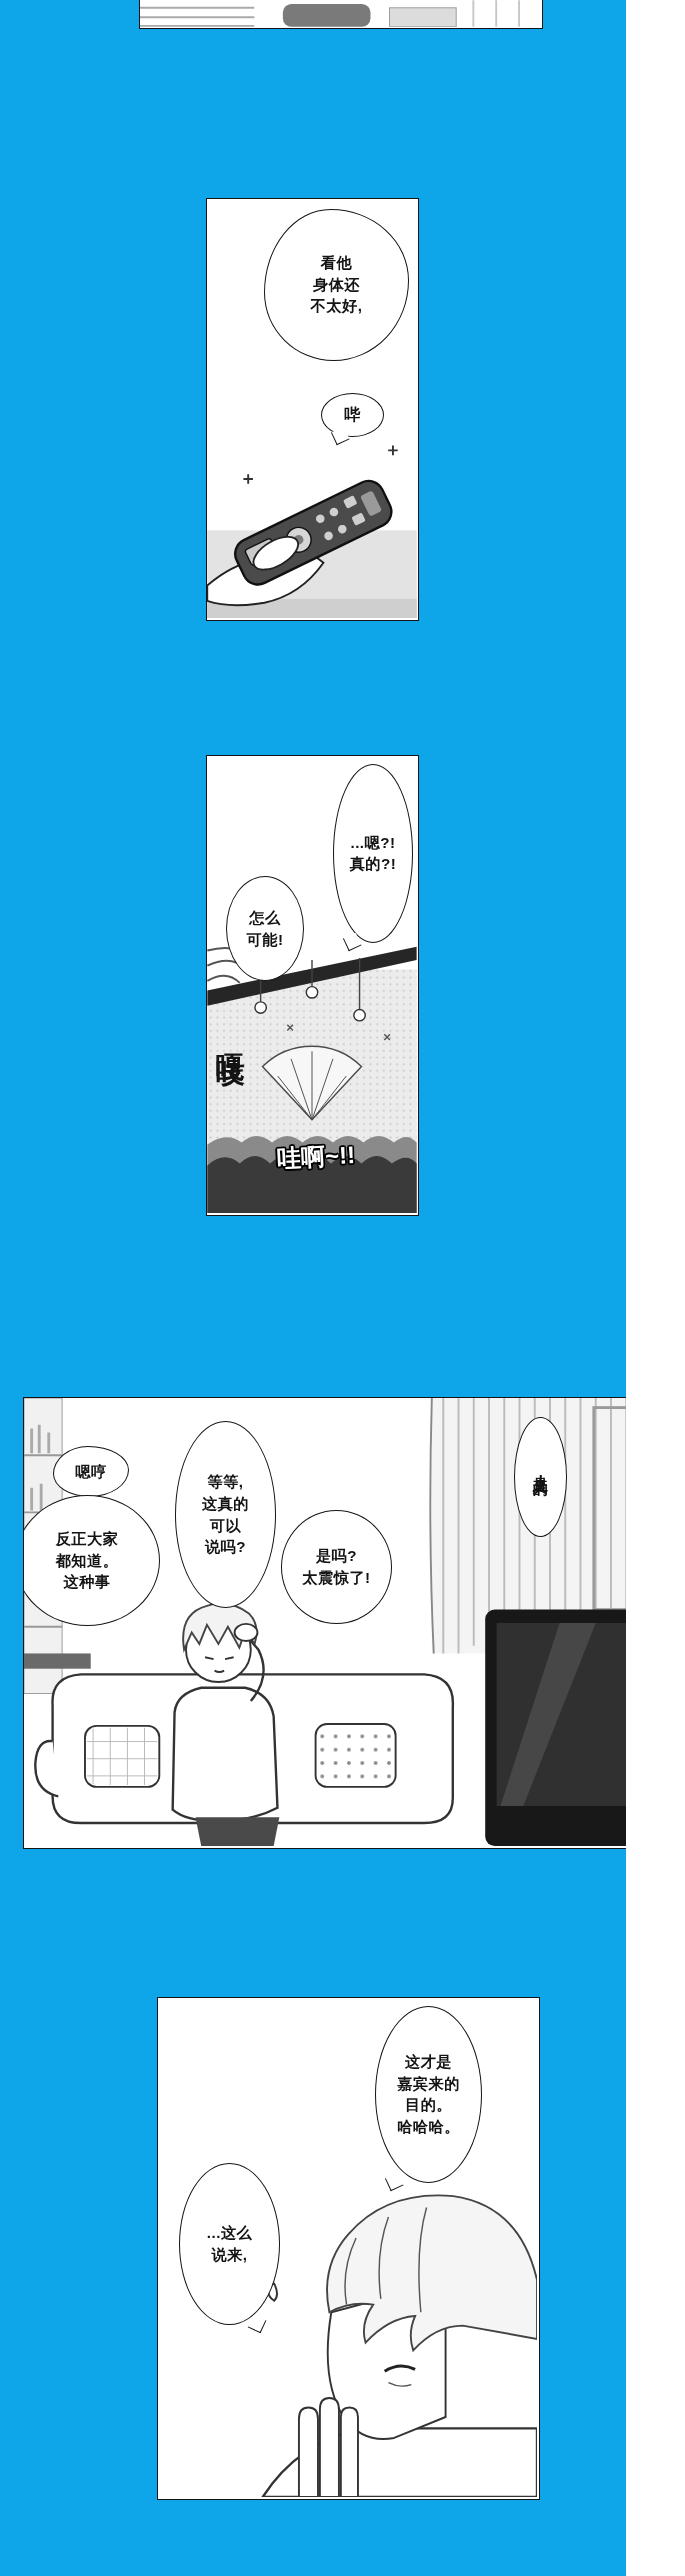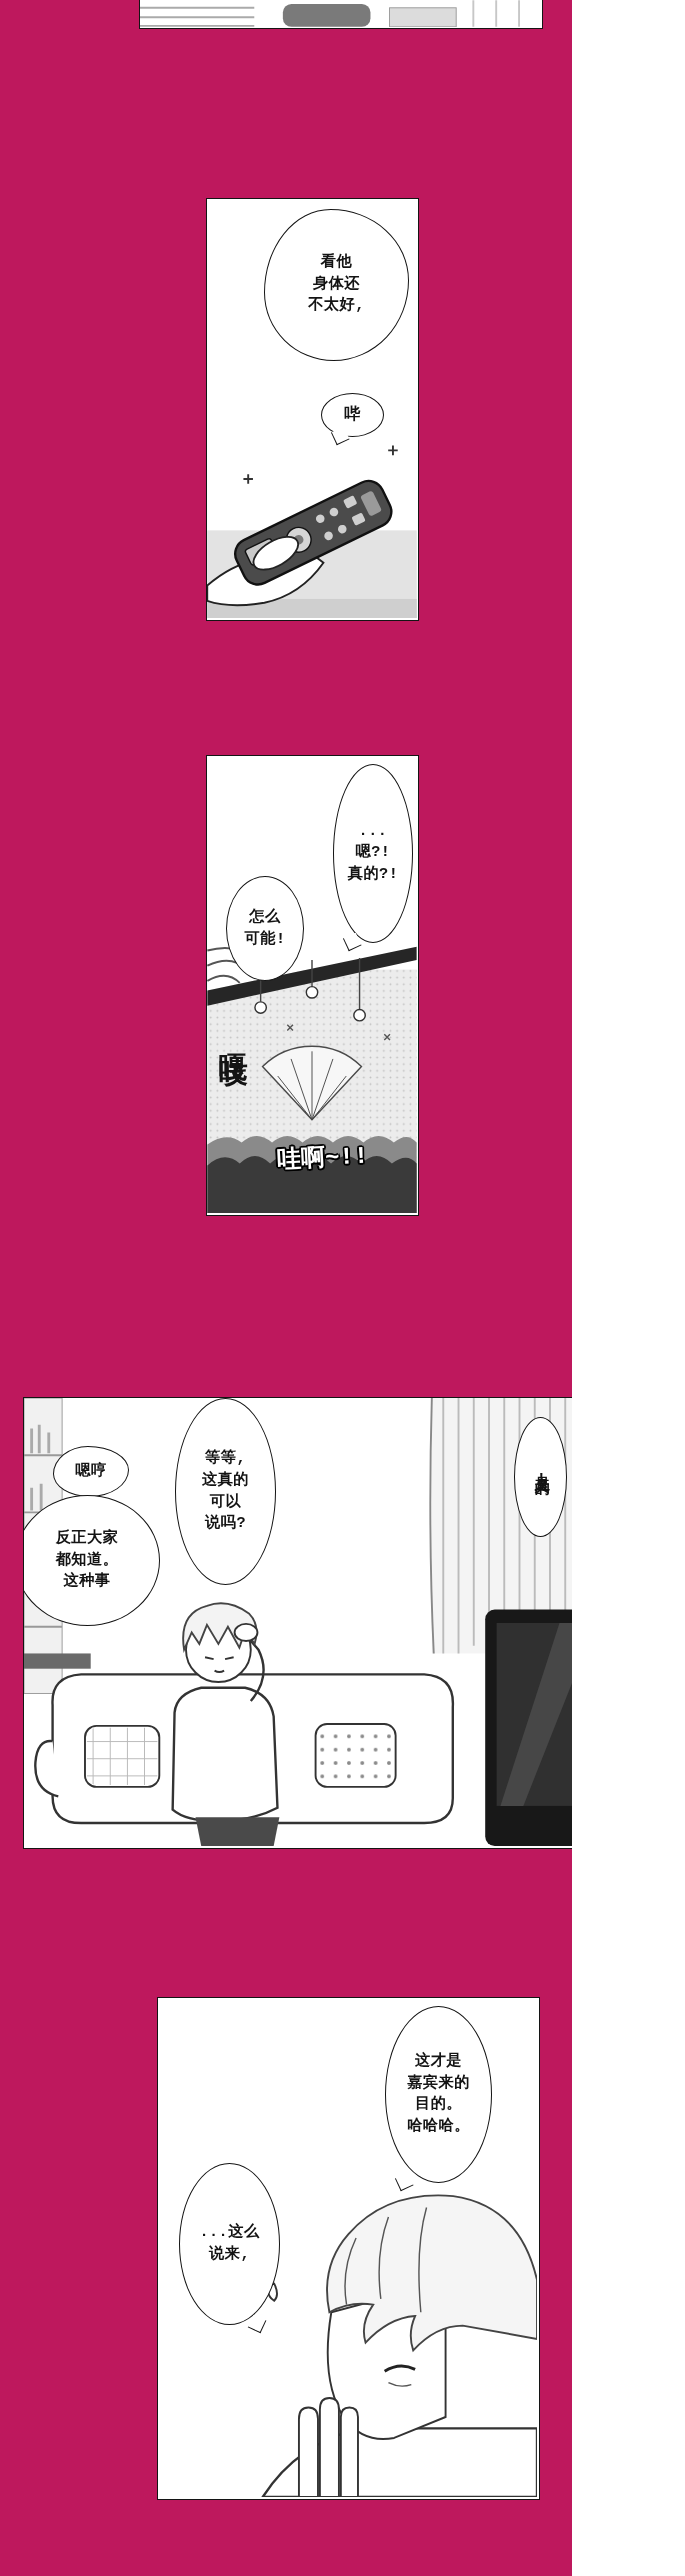--- a/index.html
+++ b/index.html
@@ -1,19 +1,19 @@
 <!DOCTYPE html>
 <html><head>
 <meta charset="utf-8">
 <style>
   * { margin:0; padding:0; box-sizing:border-box; }
   html,body { background:#ffffff; }
   .page {
-    position:relative; width:572px; height:2576px; background:#be185d;
-    font-family:Liberation Mono, monospace; color:#141414; overflow:hidden;
+    position:relative; width:626px; height:2576px; background:#0ea5e9;
+    font-family:Liberation Sans, sans-serif; color:#141414; overflow:hidden;
   }
   .panel {
     position:absolute; background:#ffffff; border:1.9px solid #141414; overflow:hidden;
   }
   .art { position:absolute; z-index:1; }
   .bubble {
     position:absolute; background:#ffffff; border:1.9px solid #141414;
     border-radius:50%; display:flex; align-items:center; justify-content:center;
     text-align:center; z-index:6; padding:7.6px;
   }
@@ -178,27 +178,31 @@
     <div class="bubble cloud" style="left:29px; top:48px; width:76px; height:51px;">
       <span class="btext">嗯哼</span>
     </div>
 
     <div class="bubble" style="left:-9.5px; top:97px; width:145px; height:131px;align-items:center;">
       <span class="btext">反正大家
 都知道。
 这种事</span>
     </div>
 
-    <div class="bubble" style="left:151px; top:0; width:101px; height:187px;">
+    <div class="bubble" style="left:151px; top:23px; width:101px; height:187px;">
       <span class="btext">等等,
 这真的
 可以
 说吗?</span>
     </div>
 
+    <div class="bubble" style="left:257px; top:112px; width:111px; height:114px;">
+      <span class="btext">是吗?
+太震惊了!</span>
+    </div>
 
 
     <div class="bubble" style="left:490px; top:19px; width:53px; height:120px;">
       <span class="btext vtext" style="font-size:15.2px; font-weight:700;">是真的!</span>
     </div>
   </div>
 
   <div class="panel" style="left:157px; top:1997px; width:383px; height:503px;">
     <svg class="art" style="left:0; top:0;" width="379" height="499" viewBox="0 0 398 524">
 
@@ -214,21 +218,21 @@
 
       <g fill="#ffffff" stroke="#333" stroke-width="2">
         <path d="M148 524 V442 Q148 430 158 430 Q168 430 168 442 V524 Z"></path>
         <path d="M170 524 V432 Q170 420 180 420 Q190 420 190 432 V524 Z"></path>
         <path d="M192 524 V440 Q192 430 201 430 Q210 430 210 440 V524 Z"></path>
       </g>
 
       <path d="M122 300 Q128 312 122 318 Q113 312 117 302 Z" fill="#ffffff" stroke="#333" stroke-width="2"></path>
     </svg>
 
-    <div class="bubble" style="left:227px; top:7.6px; width:107px; height:177px;">
+    <div class="bubble" style="left:217px; top:7.6px; width:107px; height:177px;">
       <span class="btext">这才是
 嘉宾来的
 目的。
 哈哈哈。</span>
       <div class="tail tail-bl"></div>
     </div>
 
     <div class="bubble" style="left:21px; top:165px; width:101px; height:162px;">
       <span class="btext">...这么
 说来,</span>

